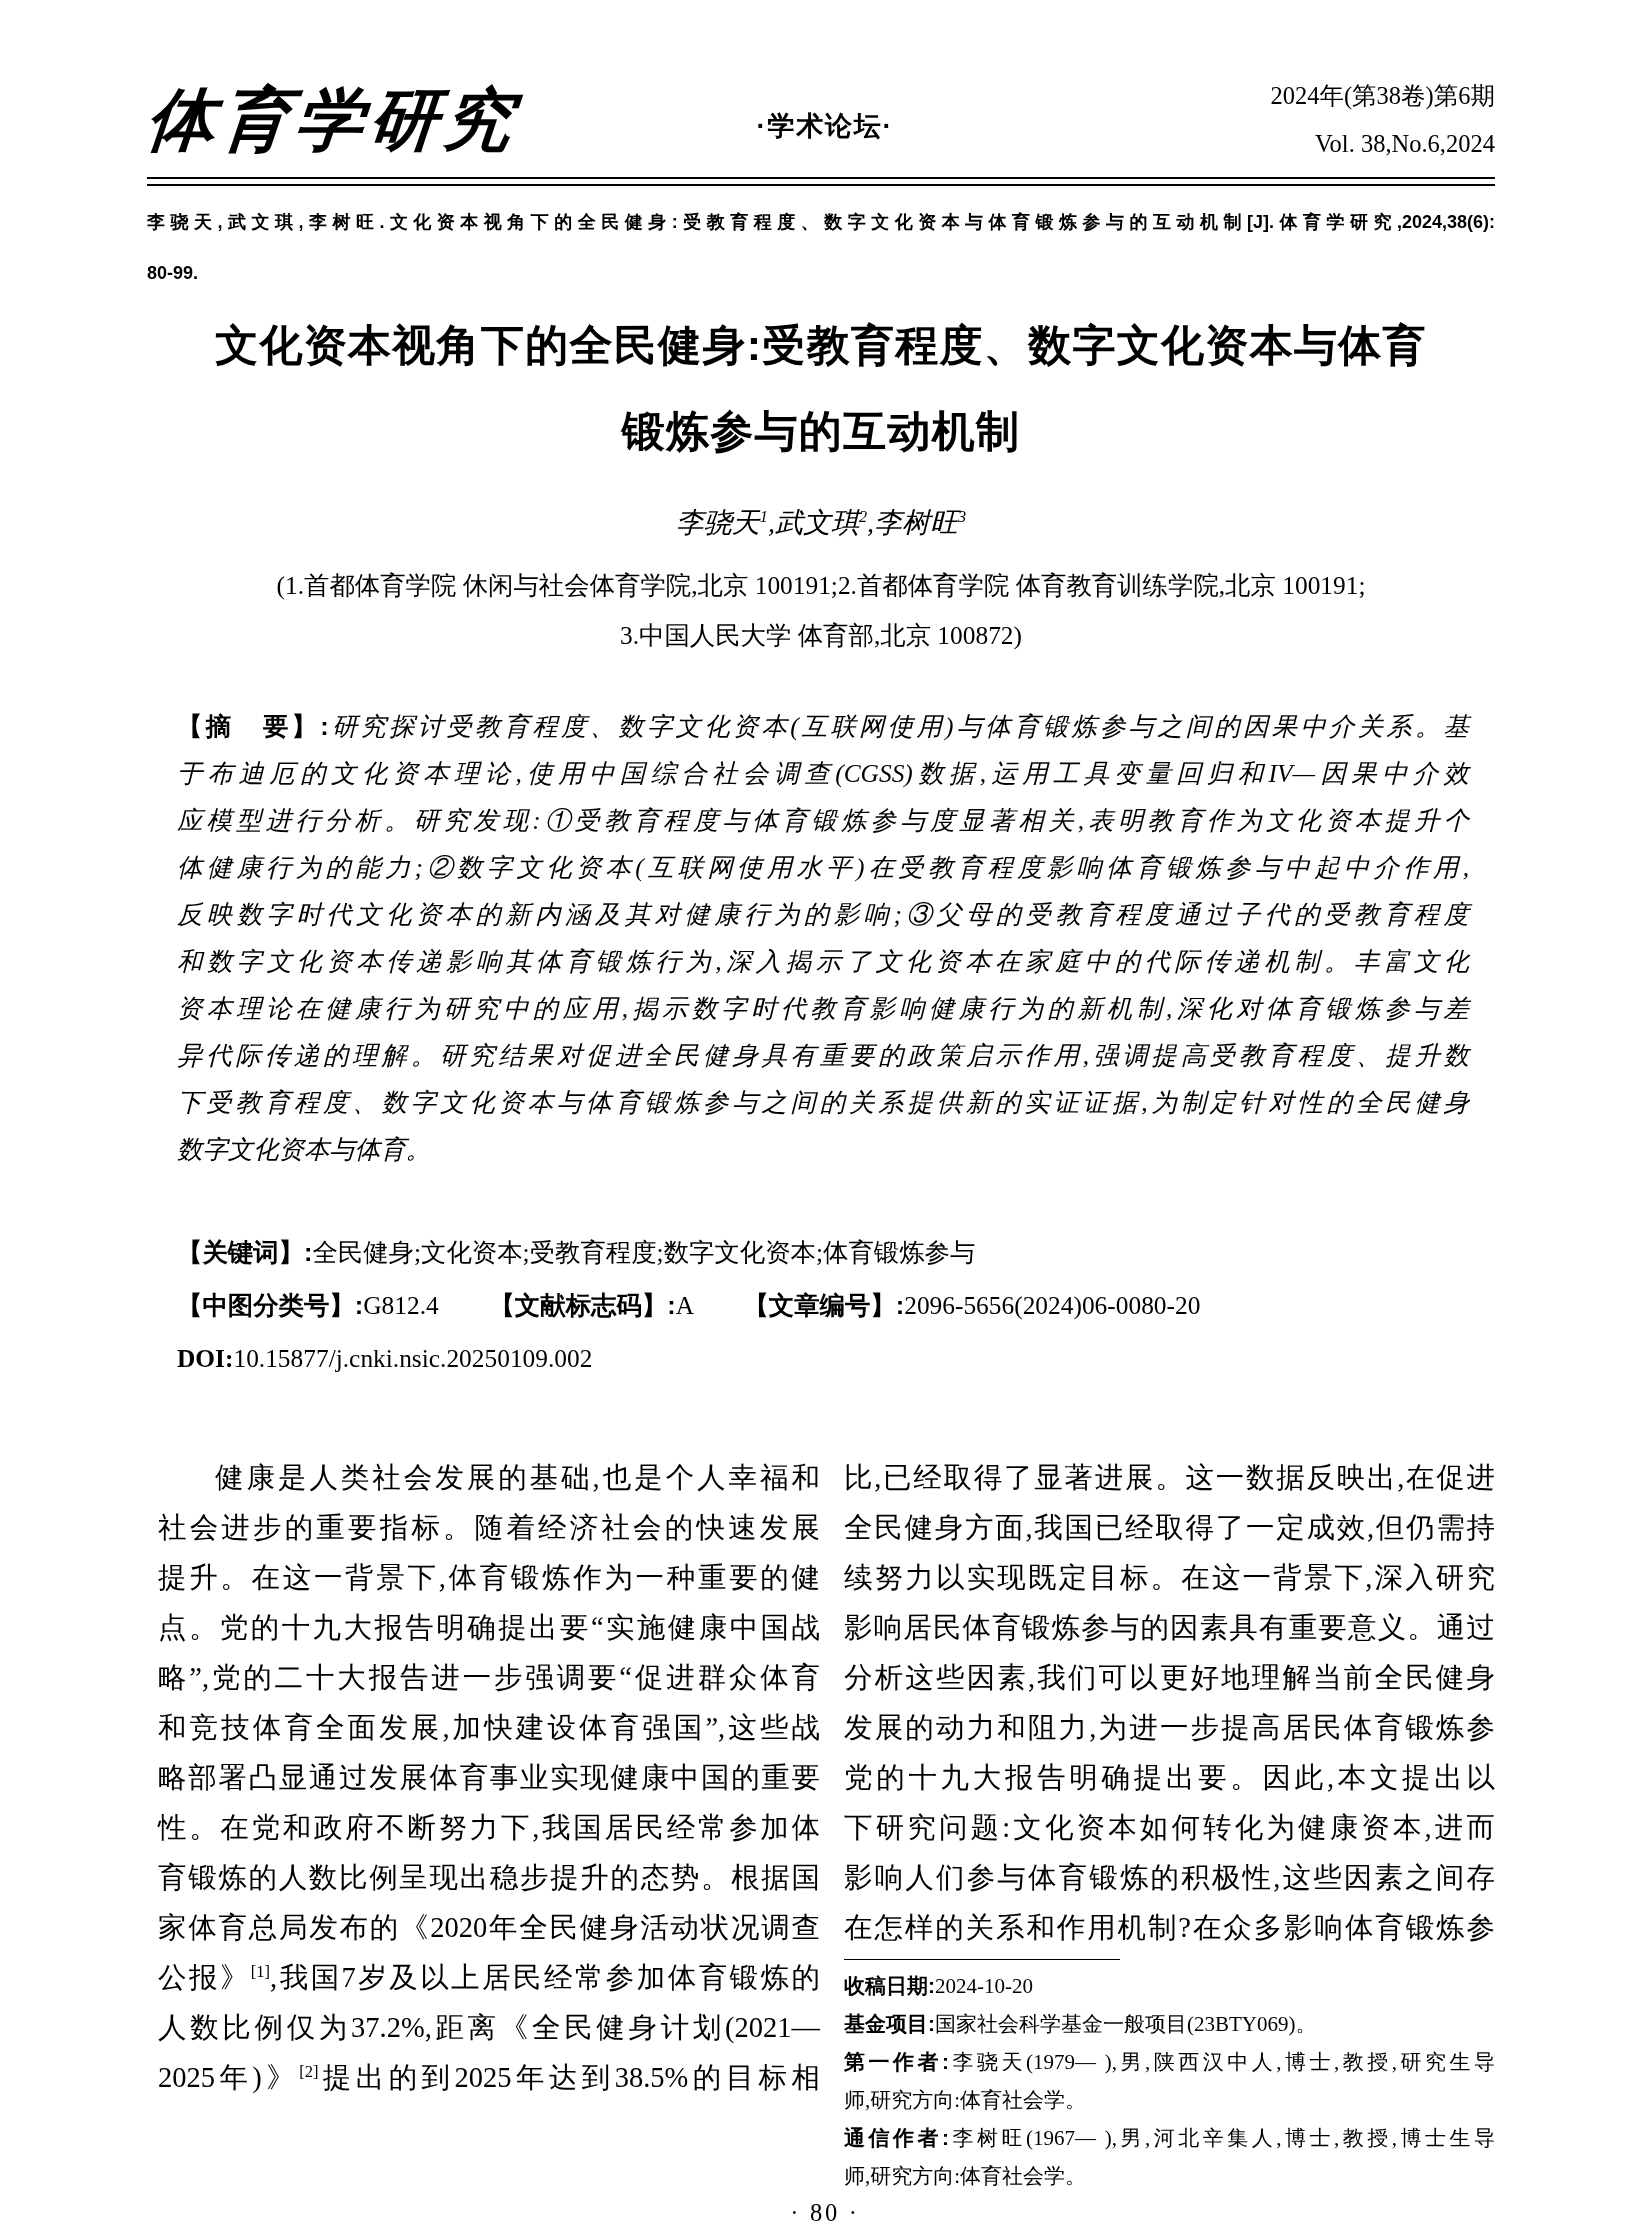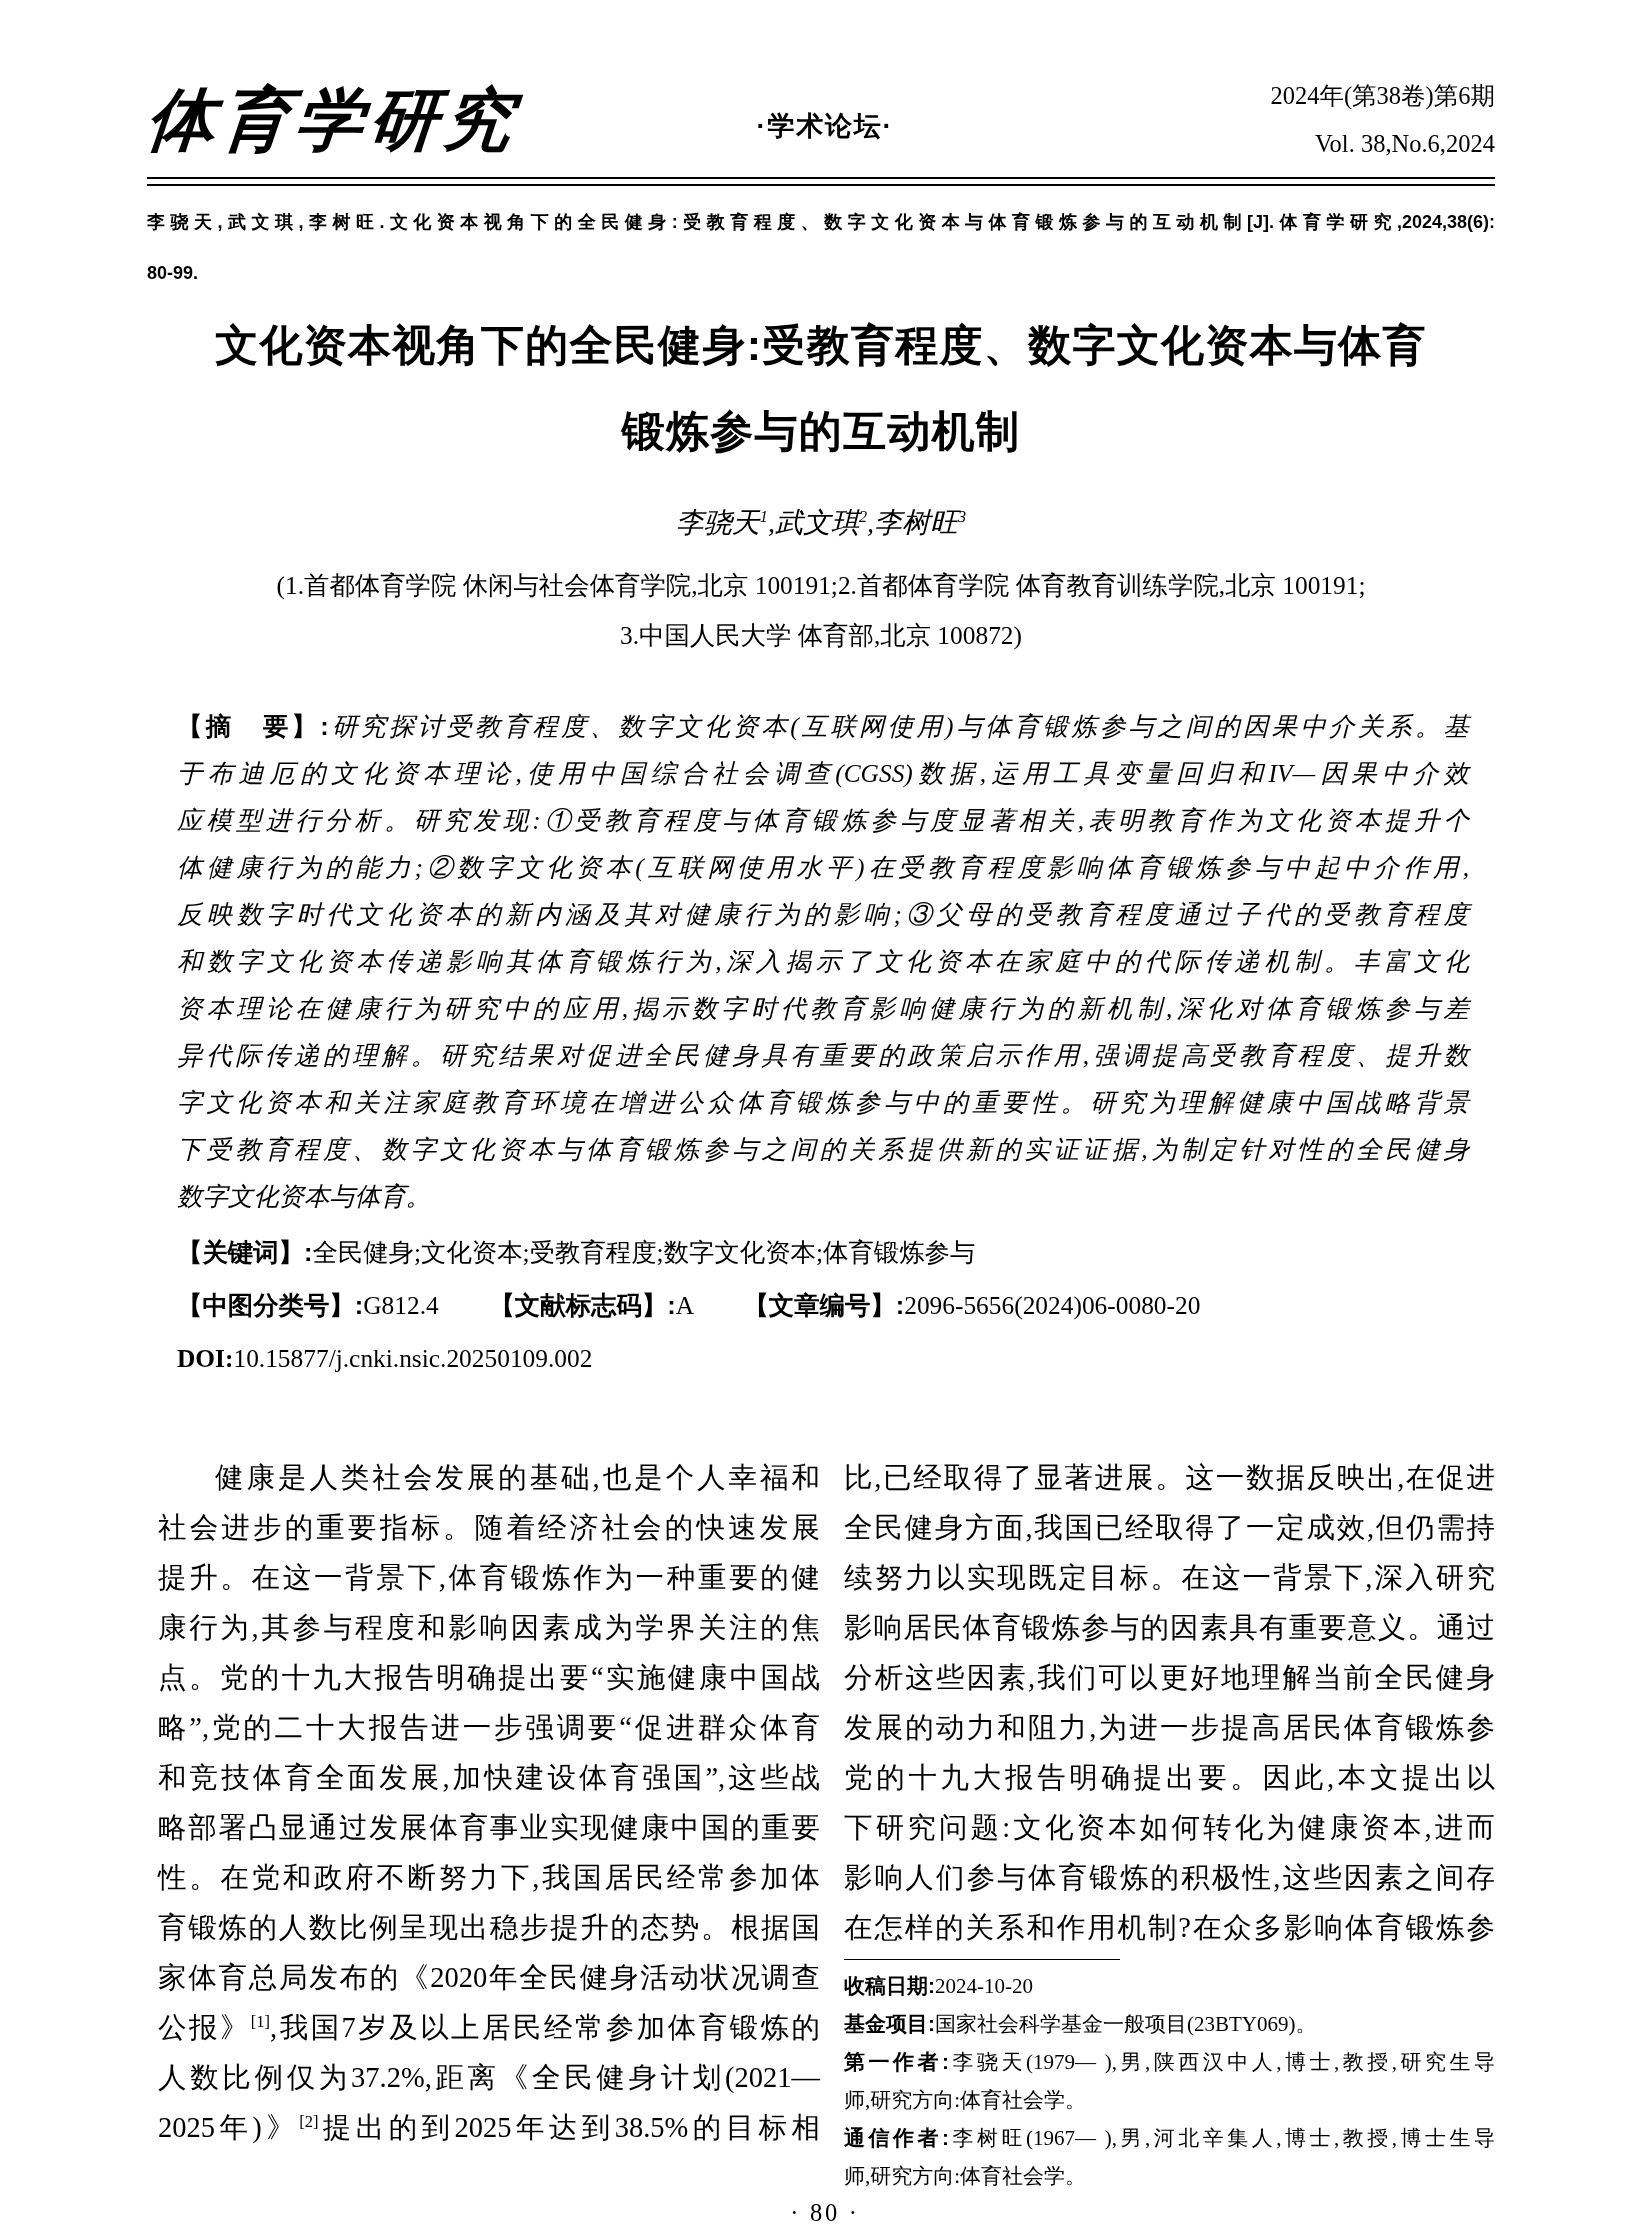--- a/index.html
+++ b/index.html
@@ -72,36 +72,34 @@
 
   <div class="abstract">
       <div class="line"><span class="lbl">【摘　要】:</span><span>研究探讨受教育程度、数字文化资本(互联网使用)与体育锻炼参与之间的因果中介关系。基</span></div>
       <div class="line"><span>于布迪厄的文化资本理论,使用中国综合社会调查(CGSS)数据,运用工具变量回归和IV—因果中介效</span></div>
       <div class="line"><span>应模型进行分析。研究发现:①受教育程度与体育锻炼参与度显著相关,表明教育作为文化资本提升个</span></div>
       <div class="line"><span>体健康行为的能力;②数字文化资本(互联网使用水平)在受教育程度影响体育锻炼参与中起中介作用,</span></div>
       <div class="line"><span>反映数字时代文化资本的新内涵及其对健康行为的影响;③父母的受教育程度通过子代的受教育程度</span></div>
       <div class="line"><span>和数字文化资本传递影响其体育锻炼行为,深入揭示了文化资本在家庭中的代际传递机制。丰富文化</span></div>
       <div class="line"><span>资本理论在健康行为研究中的应用,揭示数字时代教育影响健康行为的新机制,深化对体育锻炼参与差</span></div>
       <div class="line"><span>异代际传递的理解。研究结果对促进全民健身具有重要的政策启示作用,强调提高受教育程度、提升数</span></div>
-      <div class="line"><span>字文化资本和关注家庭教育环境在增进公众体育锻炼参与中的重要性。研究为理解健康中国战略背景</span></div>
       <div class="line"><span>下受教育程度、数字文化资本与体育锻炼参与之间的关系提供新的实证证据,为制定针对性的全民健身</span></div>
       <div class="line end"><span>数字文化资本与体育。</span></div>
     </div>
 
   <div class="meta">
       <div class="line end"><span class="lbl">【关键词】:</span><span>全民健身;文化资本;受教育程度;数字文化资本;体育锻炼参与</span></div>
       <div class="line end"><span class="lbl">【中图分类号】:</span><span>G812.4</span><span>　　</span><span class="lbl">【文献标志码】:</span><span>A</span><span>　　</span><span class="lbl">【文章编号】:</span><span>2096-5656(2024)06-0080-20</span></div>
       <div class="line end"><span class="lbl-serif">DOI:</span><span>10.15877/j.cnki.nsic.20250109.002</span></div>
     </div>
 
   <div class="body-left">
       <div class="line indent"><span>健康是人类社会发展的基础,也是个人幸福和</span></div>
       <div class="line"><span>社会进步的重要指标。随着经济社会的快速发展</span></div>
       <div class="line"><span>提升。在这一背景下,体育锻炼作为一种重要的健</span></div>
-      <div class="line"><span>康行为,其参与程度和影响因素成为学界关注的焦</span></div>
       <div class="line"><span>点。党的十九大报告明确提出要“实施健康中国战</span></div>
       <div class="line"><span>略”,党的二十大报告进一步强调要“促进群众体育</span></div>
       <div class="line"><span>和竞技体育全面发展,加快建设体育强国”,这些战</span></div>
       <div class="line"><span>略部署凸显通过发展体育事业实现健康中国的重要</span></div>
       <div class="line"><span>性。在党和政府不断努力下,我国居民经常参加体</span></div>
       <div class="line"><span>育锻炼的人数比例呈现出稳步提升的态势。根据国</span></div>
       <div class="line"><span>家体育总局发布的《2020年全民健身活动状况调查</span></div>
       <div class="line"><span>公报》</span><sup>[1]</sup><span>,我国7岁及以上居民经常参加体育锻炼的</span></div>
       <div class="line"><span>人数比例仅为37.2%,距离《全民健身计划(2021—</span></div>
       <div class="line"><span>2025年)》</span><sup>[2]</sup><span>提出的到2025年达到38.5%的目标相</span></div>

